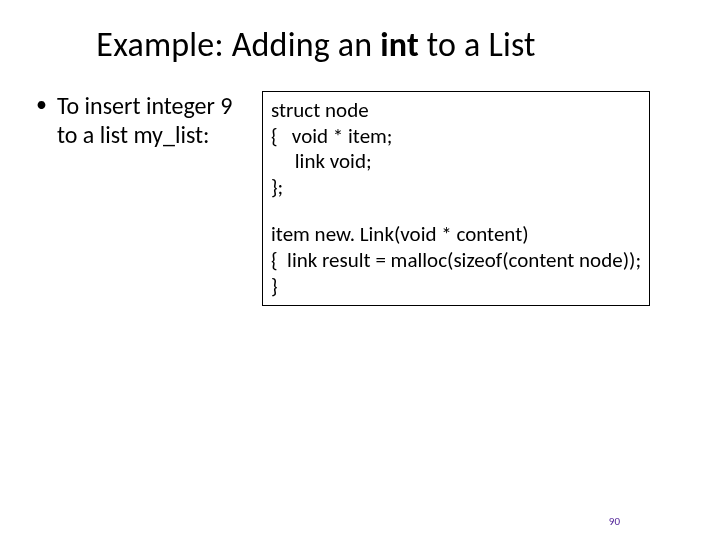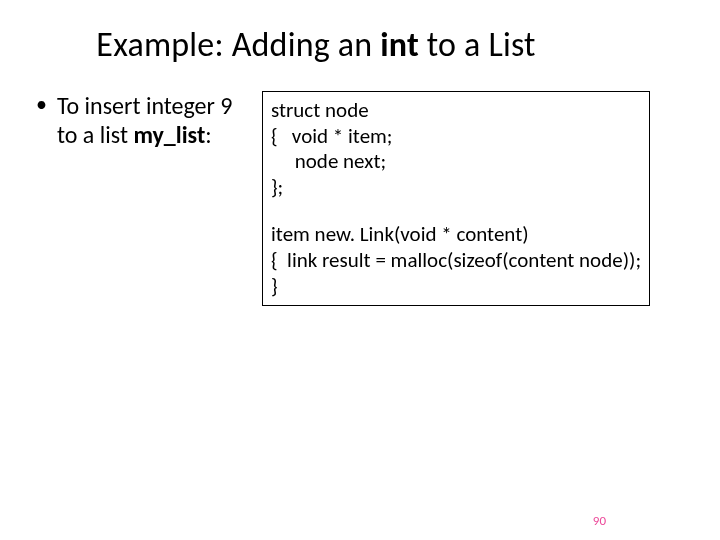--- a/index.html
+++ b/index.html
@@ -4,26 +4,26 @@
 <style>
   * { margin: 0; padding: 0; box-sizing: border-box; }
   html, body { width: 720px; height: 540px; background: #fff; font-family: Calibri, Arial, sans-serif; color: #000; }
   .slide { width: 632px; height: 540px; position: relative; padding: 18px 32px 0 32px; }
   .title { font-size: 34px; font-weight: 400; text-align: center; margin-top: 6px; margin-bottom: 26px; letter-spacing: 0.2px; }
   .title .b { font-weight: 700; }
   .cols { display: flex; align-items: flex-start; }
   .left { width: 230px; flex: 0 0 230px; padding-right: 12px; }
   .bullet-row { display: flex; align-items: flex-start; font-size: 24px; line-height: 1.22; }
   .dot { margin: 0 10px 0 4px; font-size: 22px; line-height: 1.3; }
-  .bullet-text .b { font-weight: 700; }
+  .bullet-text .b { font-weight: 400; }
   .right { flex: 1; }
   .codebox { border: 1.5px solid #000; padding: 6px 8px 6px 8px; font-size: 21px; line-height: 1.22; }
   .codebox .line { white-space: pre; }
   .gap { height: 22px; }
-  .pagenum { position: absolute; right: 26px; bottom: 12px; font-size: 13px; color: #ec4899; }
+  .pagenum { position: absolute; right: 12px; bottom: 12px; font-size: 11px; color: #4c1d95; }
 </style>
 </head>
 <body>
 
 <div class="slide">
 
   <h1 class="title">
     <span>Example: Adding an </span><span class="b">int</span><span> to a List</span>
   </h1>
 
@@ -36,21 +36,21 @@
           <span>To insert integer 9</span><br>
           <span>to a list </span><span class="b">my_list</span><span>:</span>
         </div>
       </div>
     </div>
 
     <div class="right">
       <div class="codebox">
         <div class="line">struct node</div>
         <div class="line">{   void * item;</div>
-        <div class="line">     node next;</div>
+        <div class="line">     link void;</div>
         <div class="line">};</div>
         <div class="gap"></div>
         <div class="line">item new. Link(void * content)</div>
         <div class="line">{  link result = malloc(sizeof(content node));</div>
         <div class="line">}</div>
       </div>
     </div>
 
   </div>
 

